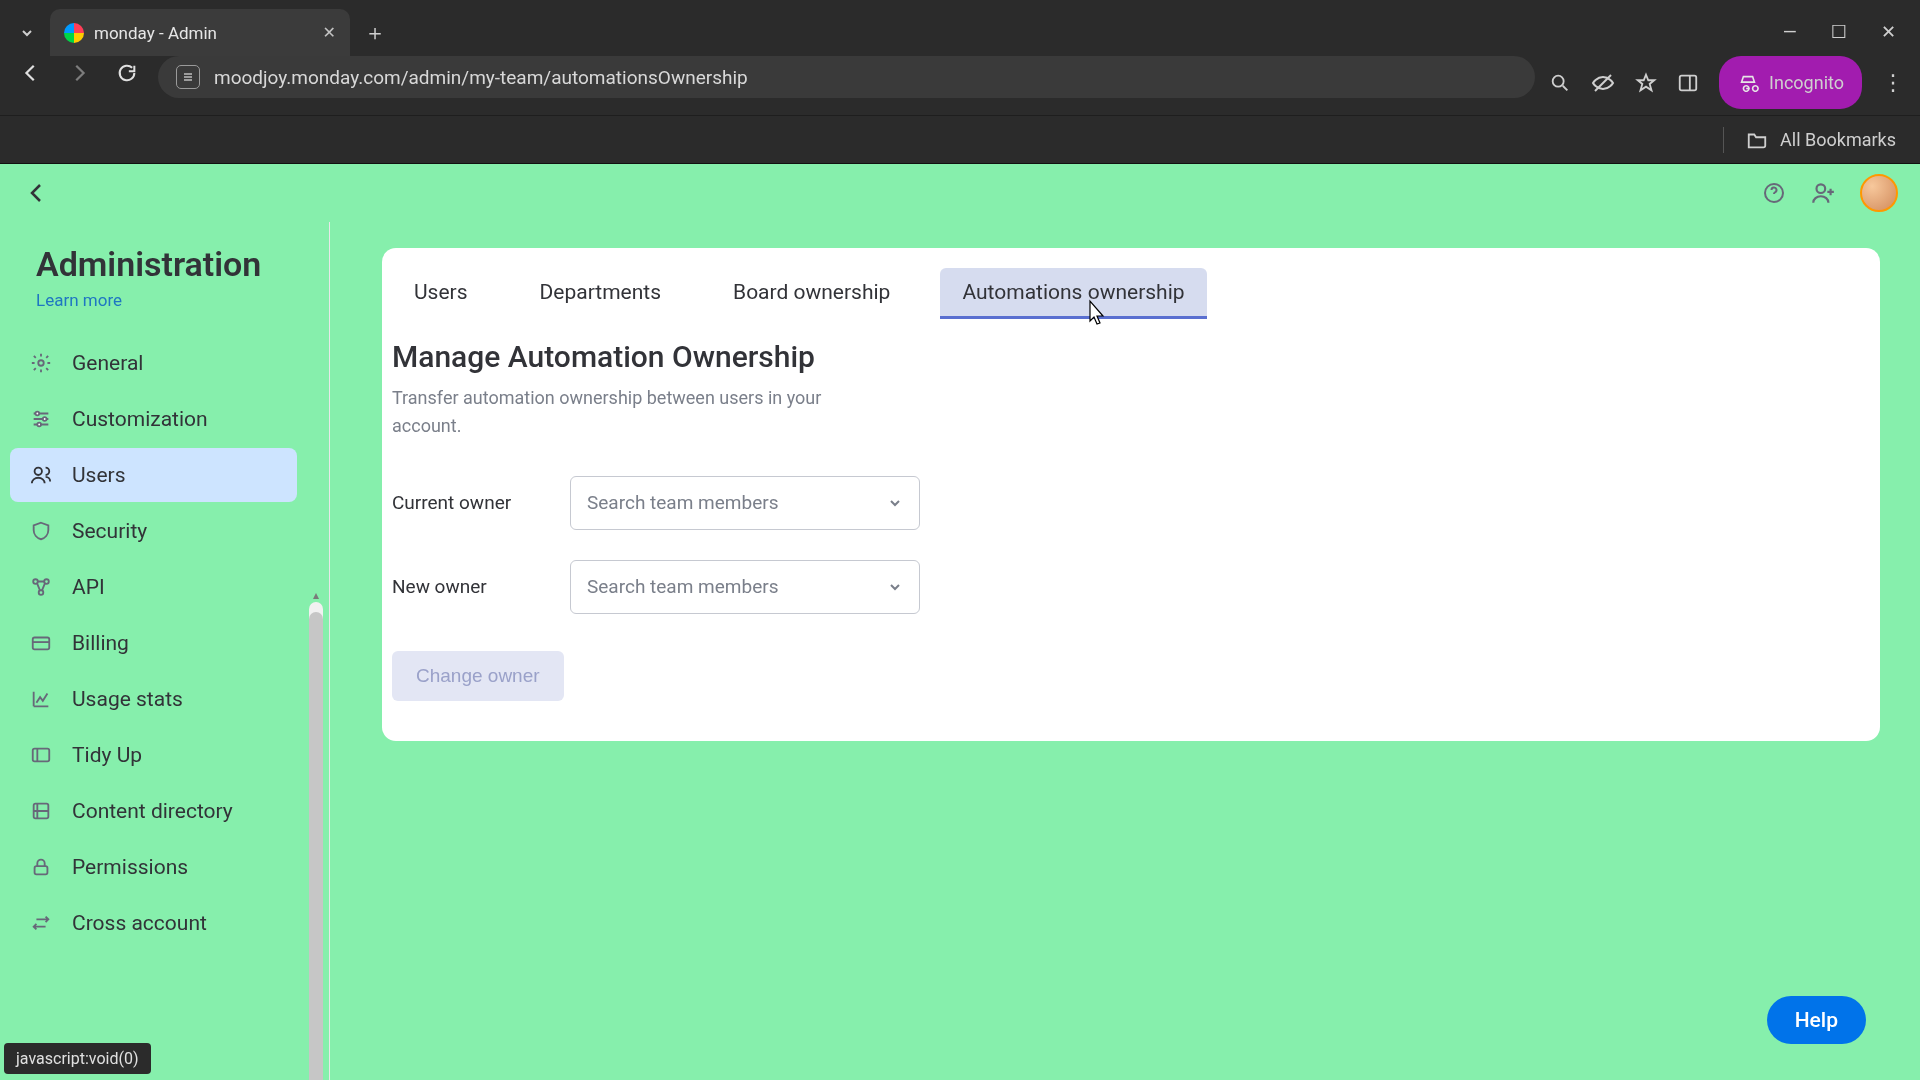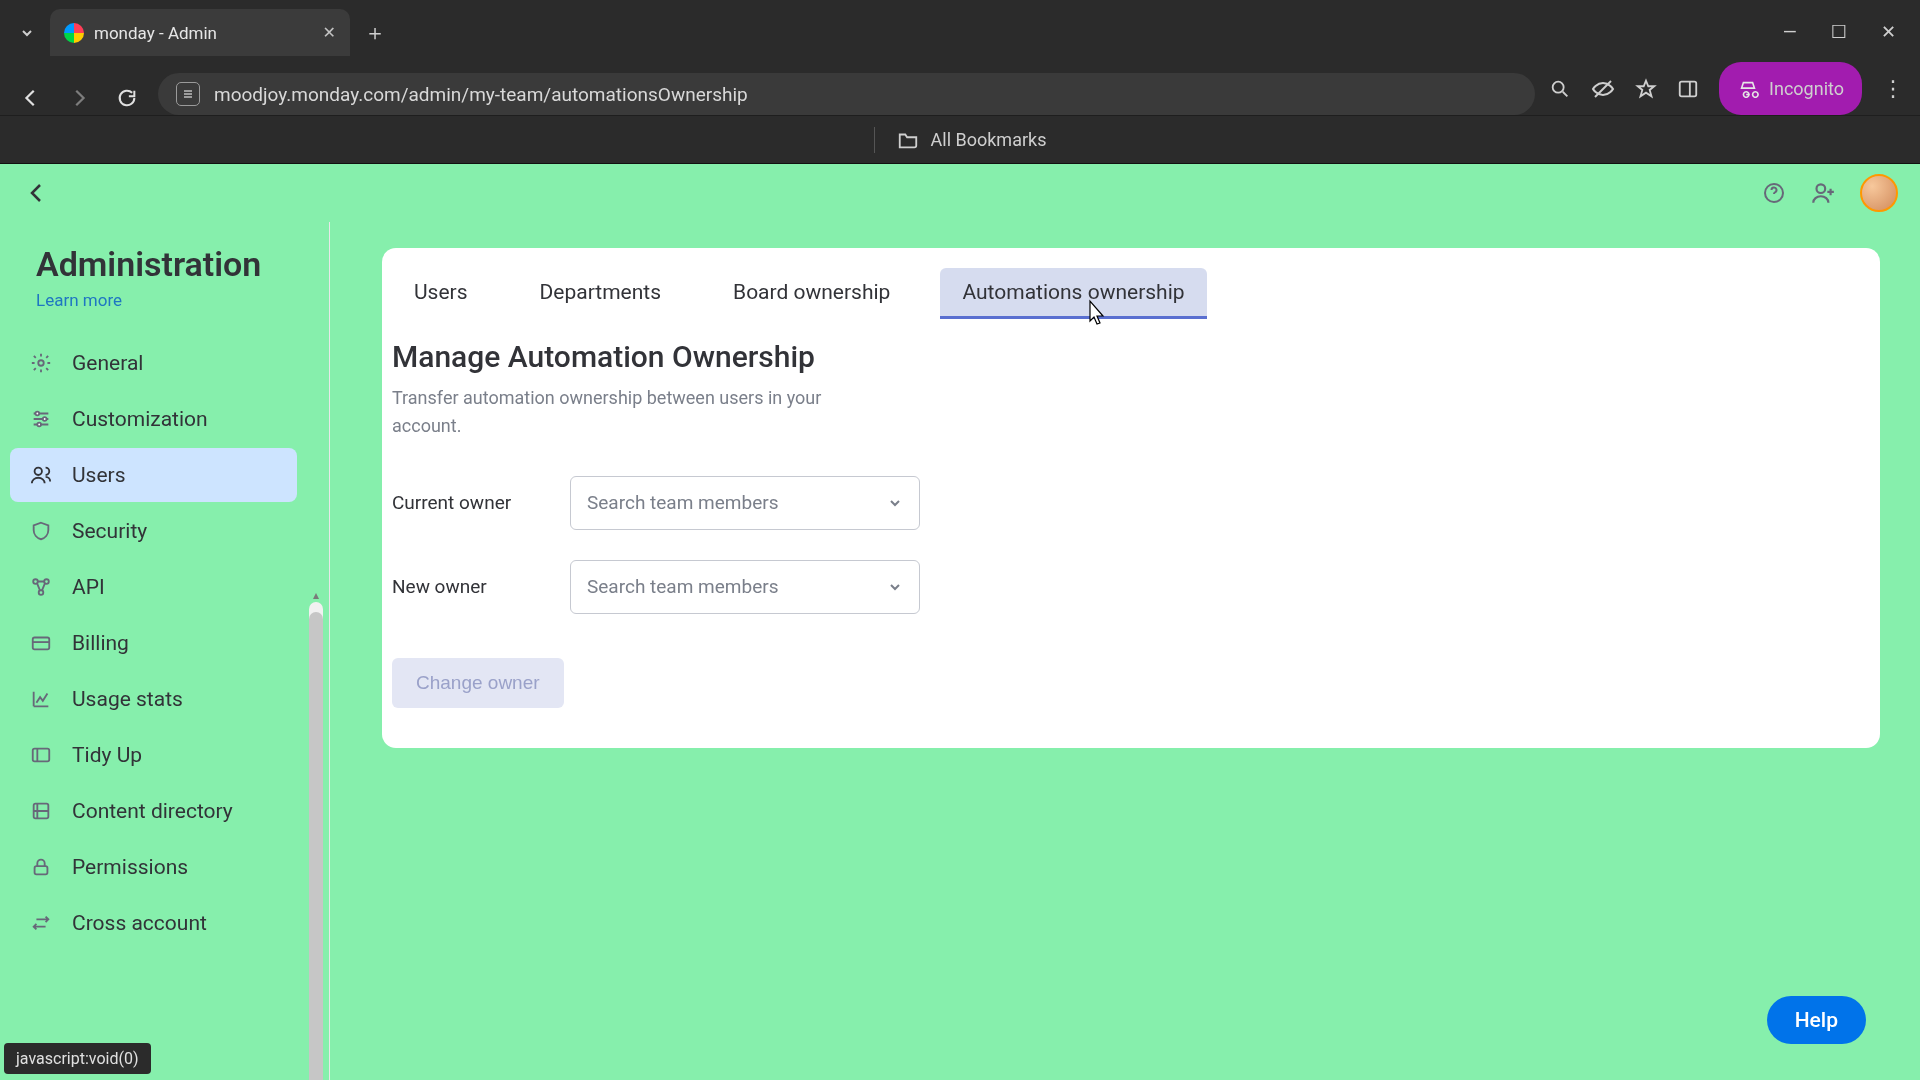--- a/index.html
+++ b/index.html
@@ -8,27 +8,27 @@
   .browser   { width:1920px; height:1080px; display:flex; flex-direction:column; }
   .titlebar  { height:56px; background:#2b2b2b; display:flex; align-items:flex-end; padding:0 10px; color:#e6e6e6;}
   .tab-drop  { width:34px; height:34px; border-radius:8px; display:flex; align-items:center; justify-content:center; margin:0 6px 6px 0;}
   .tab       { display:flex; align-items:center; gap:10px; background:#3b3b3b; height:47px; border-radius:10px 10px 0 0; padding:0 14px; margin-bottom:0; min-width:300px;}
   .favicon   { width:20px; height:20px; border-radius:50%; background:conic-gradient(#ff3d57 0 90deg,#ffcb00 90deg 180deg,#00d647 180deg 270deg,#009aff 270deg 360deg);}
   .tab-title { font-size:17px; }
   .tab-close { margin-left:auto; opacity:.8; font-size:16px;}
   .newtab    { width:34px; height:34px; display:flex; align-items:center; justify-content:center; font-size:22px; margin:0 0 6px 8px; color:#cfcfcf;}
   .win-ctrls { margin-left:auto; display:flex; gap:34px; margin-bottom:14px; margin-right:14px; color:#cfcfcf;}
   .win-ctrls span{ font-size:18px;}
-  .toolbar   { height:60px; background:#2b2b2b; display:flex; align-items:flex-end; gap:14px; padding:0 14px; color:#cfcfcf; border-bottom:1px solid #1e1e1e;}
+  .toolbar   { height:60px; background:#2b2b2b; display:flex; align-items:flex-start; gap:14px; padding:0 14px; color:#cfcfcf; border-bottom:1px solid #1e1e1e;}
   .nav-btn   { width:34px; height:34px; display:flex; align-items:center; justify-content:center; border-radius:50%;}
   .url-bar   { flex:1; height:42px; background:#3a3a3a; border-radius:22px; display:flex; align-items:center; padding:0 18px; gap:14px; color:#d8d8d8; font-size:19px;}
   .url-bar .site-chip{ width:24px; height:24px; border:1.5px solid #9a9a9a; border-radius:5px; display:flex; align-items:center; justify-content:center; font-size:12px;}
   .toolbar-right{ display:flex; align-items:center; gap:20px;}
   .incog-pill{ display:flex; align-items:center; gap:10px; background:#a21caf; border-radius:22px; height:53px; padding:0 18px; font-size:18px;}
-  .bookbar   { height:48px; background:#2b2b2b; display:flex; align-items:center; justify-content:center; padding:0 24px; color:#cfcfcf; gap:12px; border-bottom:1px solid #111;}
+  .bookbar   { height:48px; background:#2b2b2b; display:flex; align-items:center; justify-content:flex-end; padding:0 24px; color:#cfcfcf; gap:12px; border-bottom:1px solid #111;}
   .bookbar .sep{ width:1px; height:26px; background:#555; margin-right:10px;}
   
   .app       { flex:1; display:flex; flex-direction:column; background:#86efac;}
   .app-top   { height:58px; display:flex; align-items:center; padding:0 22px; gap:18px;}
   .app-top .back{ width:30px; height:30px; display:flex; align-items:center; justify-content:center;}
   .app-top .right{ margin-left:auto; display:flex; align-items:center; gap:24px;}
   .avatar    { width:38px; height:38px; border-radius:50%; background:radial-gradient(circle at 30% 30%,#f7c89c,#d18a5b); border:2px solid #ff9800;}
   .app-body  { flex:1; display:flex; }
   
   .sidebar   { width:330px; border-right:1px solid #e8e8e8; padding:22px 0 0 0; position:relative;}
@@ -49,21 +49,21 @@
   .tabs      { display:flex; gap:28px; padding-left:10px;}
   .tabbtn    { font-size:21px; padding:12px 22px; color:#323338; border-radius:6px 6px 0 0; cursor:pointer;}
   .tabbtn.active{ background:#d6dcef; border-bottom:3px solid #5a6fd0;}
   .section-title{ font-size:30px; font-weight:500; color:#323338; margin:20px 0 10px 10px;}
   .section-desc { font-size:18px; color:#7a7f8a; line-height:1.55; max-width:440px; margin-left:10px;}
   .form      { margin-top:36px; margin-left:10px;}
   .row       { display:flex; align-items:center; gap:38px; margin-bottom:30px;}
   .row label { width:140px; font-size:19px; color:#323338;}
   .select    { width:350px; height:54px; border:1px solid #c6c9d1; border-radius:6px; display:flex; align-items:center; padding:0 16px; color:#7a7f8a; font-size:19px; justify-content:space-between; cursor:pointer;}
   .select .chev{ color:#7a7f8a;}
-  .change-btn{ margin-top:14px; background:#e3e6f4; color:#9aa1c9; font-size:19px; padding:14px 24px; border:none; border-radius:6px; cursor:default;}
+  .change-btn{ margin-top:7px; background:#e3e6f4; color:#9aa1c9; font-size:19px; padding:14px 24px; border:none; border-radius:6px; cursor:default;}
   
   .help-fab  { position:fixed; right:54px; bottom:36px; background:#0073ea; color:#fff; font-size:21px; font-weight:500; padding:12px 28px; border-radius:26px; cursor:pointer;}
   
   .statusbar { position:fixed; left:4px; bottom:6px; background:#2b2b2b; color:#e0e0e0; font-size:16px; padding:6px 12px; border-radius:4px;}
   
   .cursor    { position:fixed; width:22px; height:28px; pointer-events:none; left:1084px; top:299px;}
   
   svg{display:block}
 </style>
 </head>

